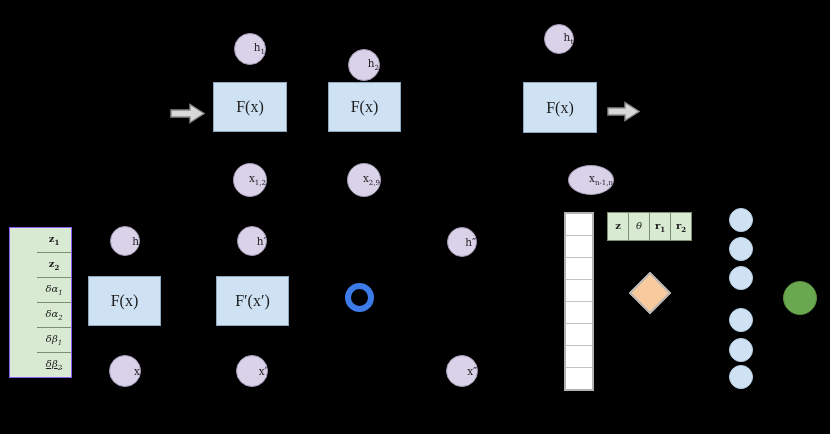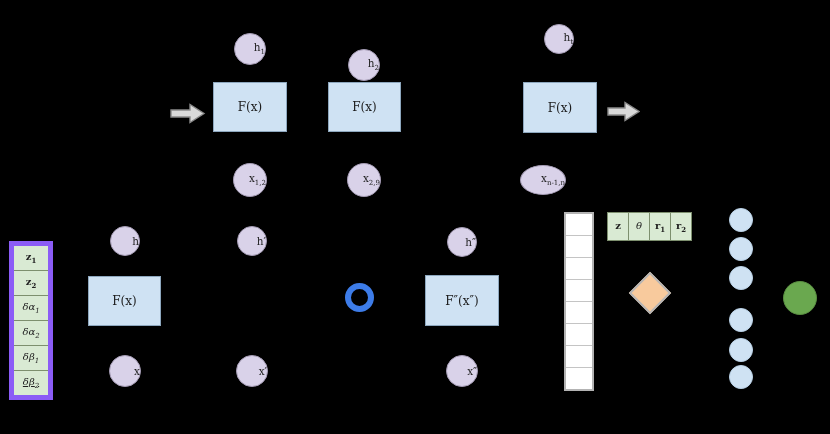--- a/index.html
+++ b/index.html
@@ -3,38 +3,38 @@
 <meta charset="utf-8">
 <style>
   html, body { margin: 0; padding: 0; background: #000; }
   body { width: 830px; height: 434px; position: relative; font-family: "DejaVu Serif", serif; }
   .stage { position: absolute; left: 0; top: 0; width: 830px; height: 434px; background: var(--bg, #000); overflow: hidden; }
 
   
   .fn-box {
     position: absolute; background: var(--block_fill); border: 1px solid var(--block_border);
     display: flex; align-items: center; justify-content: center;
-    font-size: 12px; color: #1c1c1c;
+    font-size: 16px; color: #1c1c1c; font-family: Liberation Serif, serif;
   }
 
   
   .node {
     position: absolute; border-radius: 50%;
     background: var(--node_fill); border: 1px solid var(--node_border);
     display: flex; align-items: center; justify-content: flex-end;
     font-size: 10.5px; color: #222;
   }
   .node sub { font-size: 7px; line-height: 1; }
 
   
   .arrow { position: absolute; }
   .arrow polygon { fill: var(--arrow_fill); stroke: var(--arrow_border); stroke-width: 1.4; }
 
   
-  .gtable { position: absolute; left: 9px; top: 241px; width: 34px; border: 5px solid #8b5cf6; background: var(--green_fill); }
+  .gtable { position: absolute; left: 9px; top: 227px; width: 34px; border: 1px solid #8b5cf6; background: var(--green_fill); padding-left: 27px; }
   .gtable .trow {
     height: 24px; border-bottom: 1px solid var(--green_border);
     display: flex; align-items: center; justify-content: center;
     font-size: 10px; font-weight: bold; color: #222; background: var(--green_fill);
   }
   .gtable .trow:last-child { border-bottom: none; text-decoration: underline; }
   .gtable .trow sub { font-size: 7px; }
   .greek { font-style: italic; font-weight: 500 !important; }
 
   
@@ -112,21 +112,21 @@
   <svg class="arrow" style="left:607px;top:101px" width="33" height="21" viewBox="0 0 33 21">
     <polygon points="1,7 18,7 18,1.5 32,10.5 18,19.5 18,14 1,14"></polygon>
   </svg>
 
   <div class="node" style="left:233px;top:163px;width:32px;height:32px">
     <span><span>x</span><sub>1,2</sub></span>
   </div>
   <div class="node" style="left:347px;top:163px;width:32px;height:32px">
     <span><span>x</span><sub>2,9</sub></span>
   </div>
-  <div class="node" style="left:520px;top:165px;width:44px;height:28px">
+  <div class="node" style="left:568px;top:165px;width:44px;height:28px">
     <span><span>x</span><sub>n-1,n</sub></span>
   </div>
 
   <div class="gtable">
     <div class="trow">
         <span><span>z</span><sub>1</sub></span>
       </div>
     <div class="trow">
         <span><span>z</span><sub>2</sub></span>
       </div>
@@ -150,31 +150,31 @@
   <div class="fn-box" style="left:88px;top:276px;width:71px;height:48px">
     <span>F(x)</span>
   </div>
   <div class="node" style="left:109px;top:355px;width:30px;height:30px">
     <span>x</span>
   </div>
 
   <div class="node" style="left:237px;top:226px;width:28px;height:28px">
     <span>h′</span>
   </div>
+  <div class="fn-box" style="left:216px;top:276px;width:71px;height:48px">
+    <span>F′(x′)</span>
+  </div>
   <div class="node" style="left:236px;top:355px;width:30px;height:30px">
     <span>x′</span>
   </div>
 
   <div class="ring"></div>
 
   <div class="node" style="left:447px;top:227px;width:28px;height:28px">
     <span>h″</span>
-  </div>
-  <div class="fn-box" style="left:425px;top:275px;width:72px;height:49px">
-    <span>F″(x″)</span>
   </div>
   <div class="node" style="left:446px;top:355px;width:30px;height:30px">
     <span>x″</span>
   </div>
 
   <div class="mem-col">
     <div class="mem-cell"></div>
   <div class="mem-cell"></div>
       <div class="mem-cell"></div>
       <div class="mem-cell"></div>

